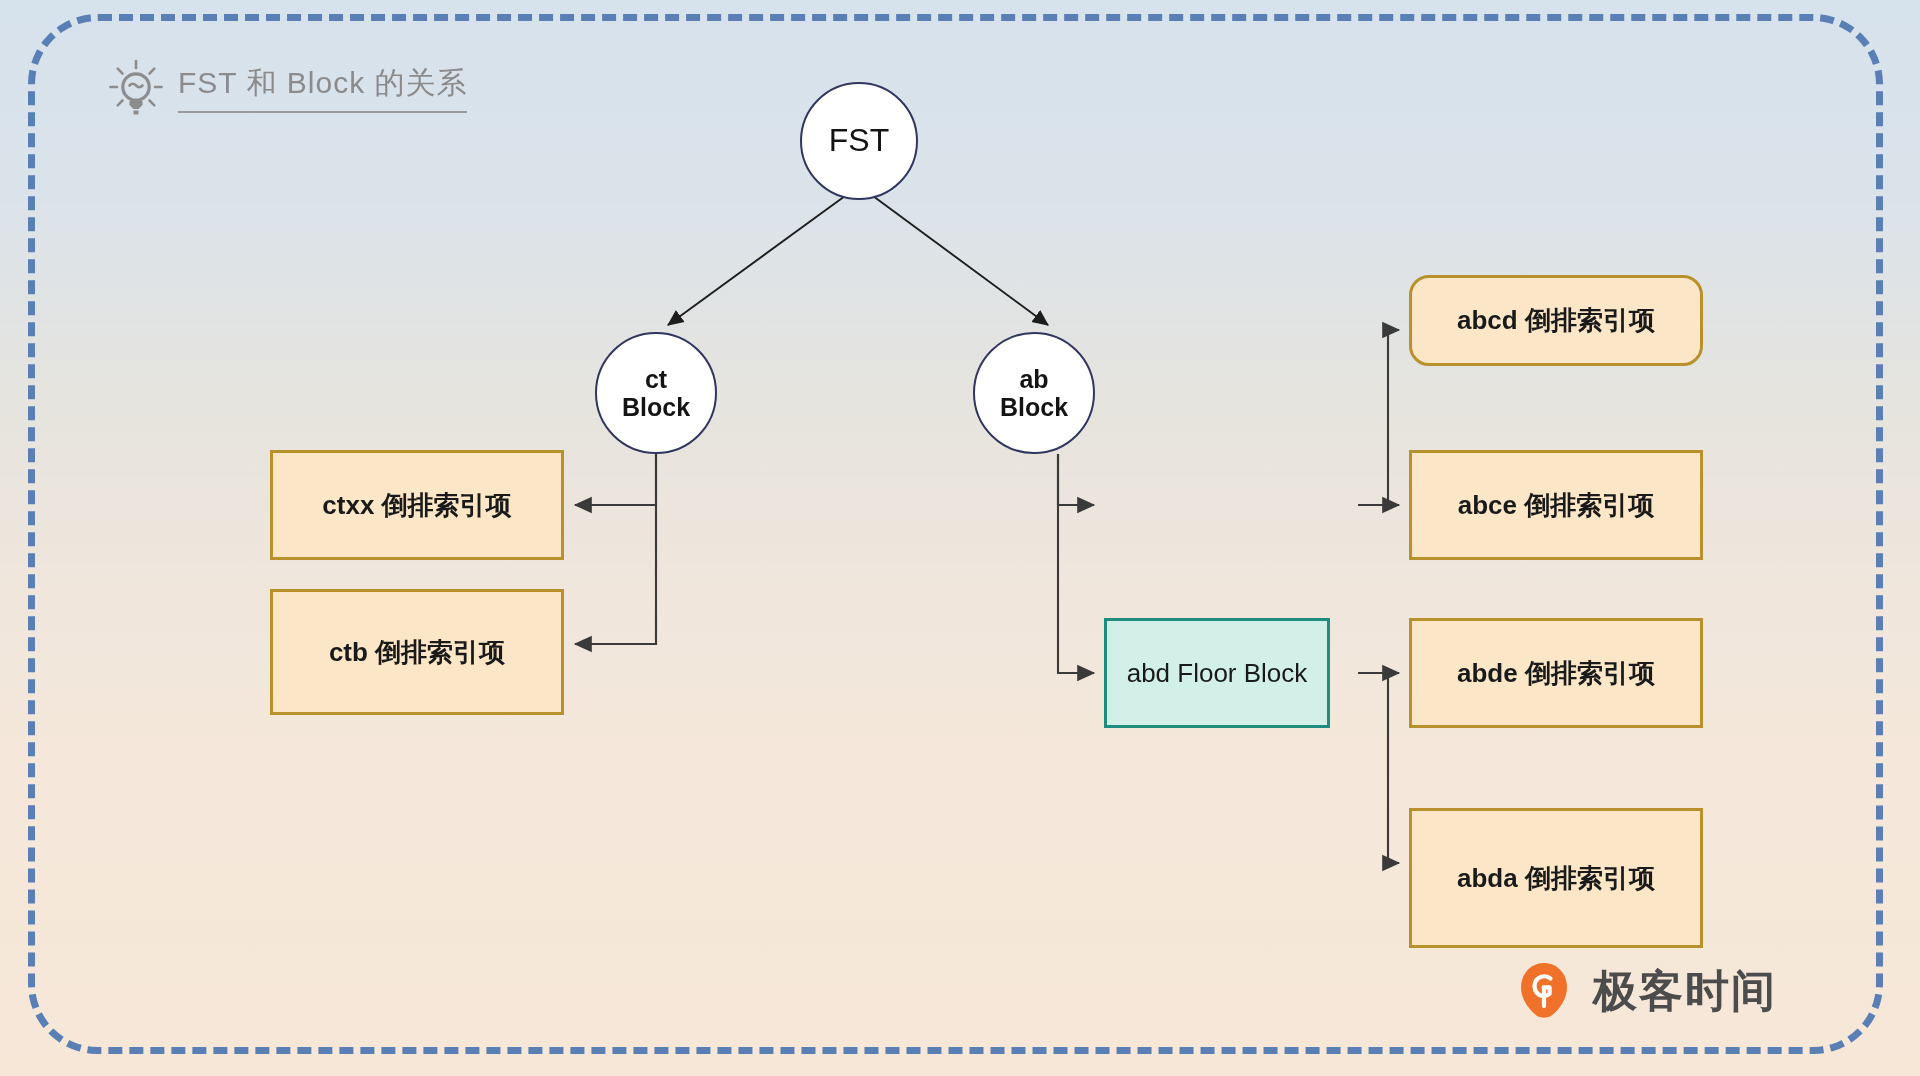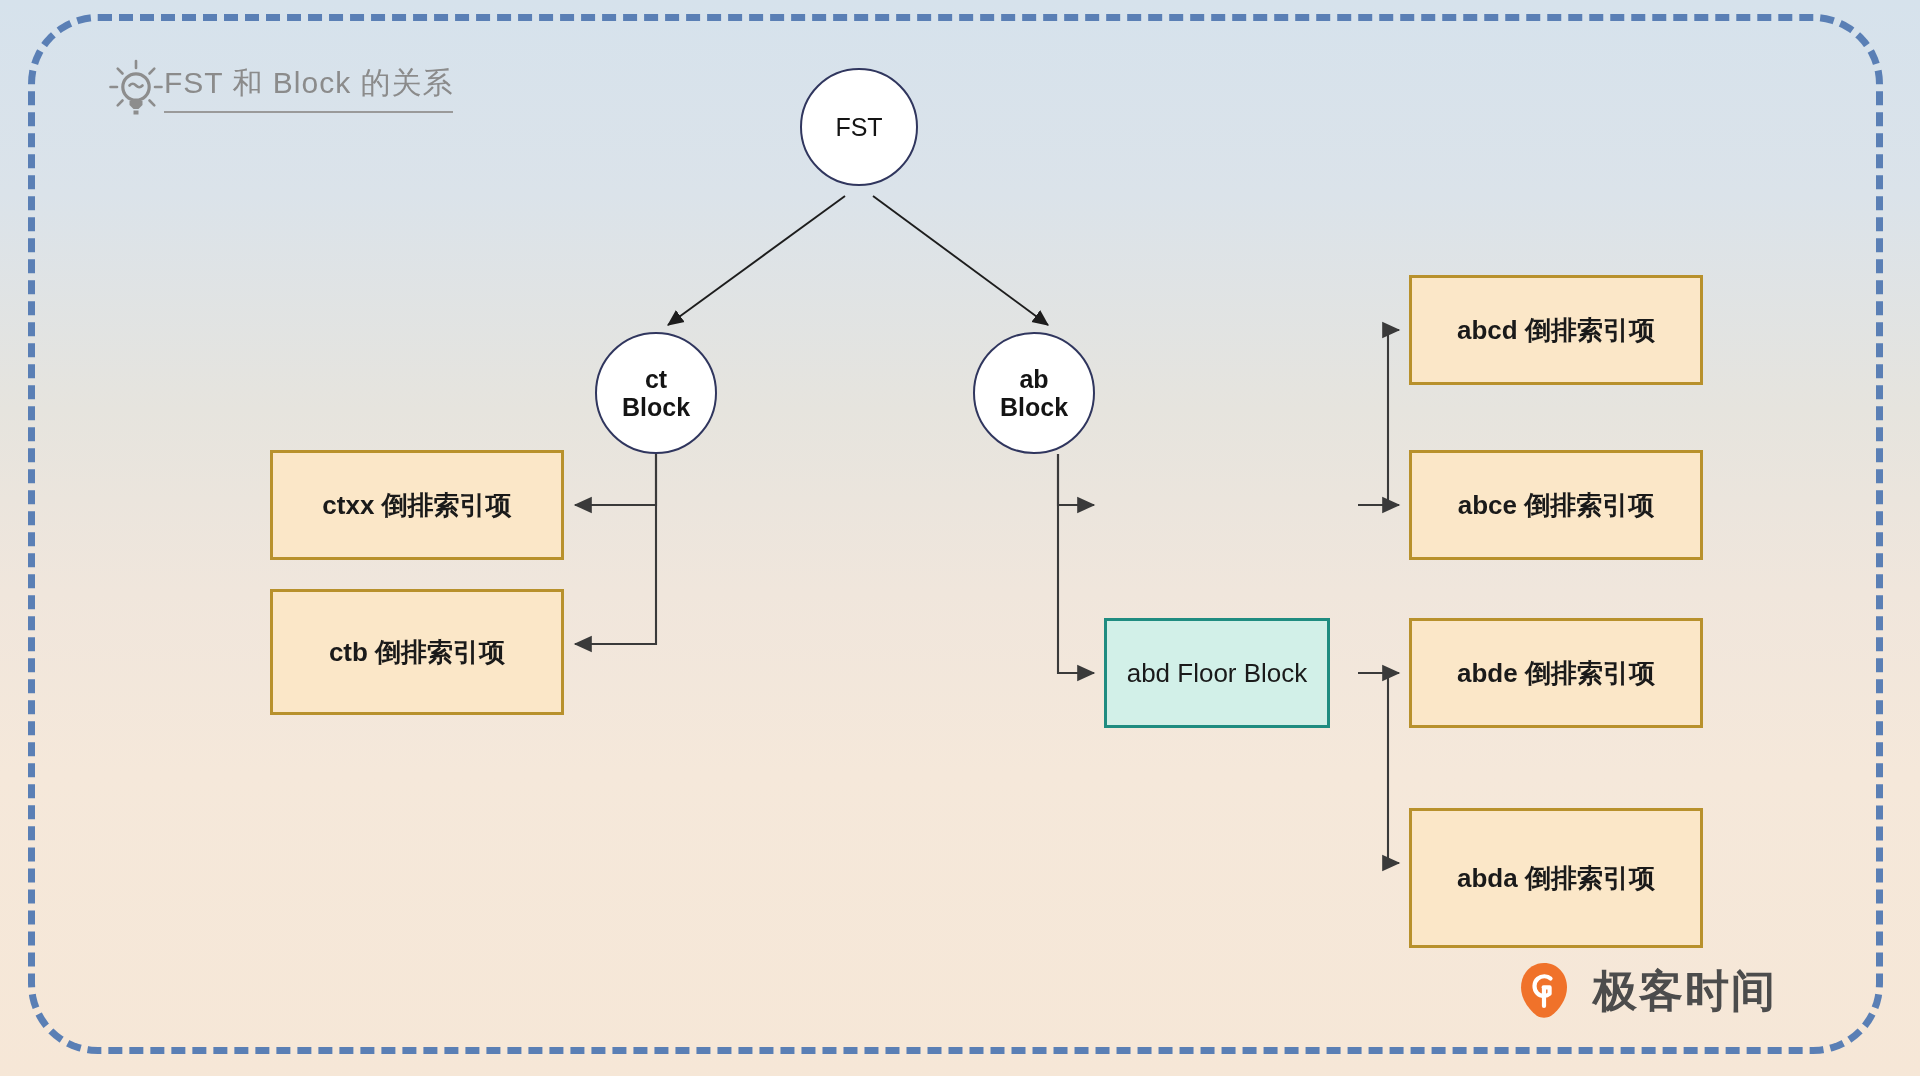--- a/index.html
+++ b/index.html
@@ -35,20 +35,21 @@
     pointer-events: none;
   }
 
   
   #title-row {
     position: absolute;
     left: 108px;
     top: 58px;
     display: flex;
     align-items: center;
+    gap: 14px;
   }
   #bulb-icon { width: 56px; height: 60px; display:block; }
   #title-text {
     font-size: 30px;
     color: #8b8b8b;
     letter-spacing: 1px;
     border-bottom: 2px solid #9a9a9a;
     padding-bottom: 7px;
     white-space: nowrap;
   }
@@ -69,23 +70,23 @@
     background: #ffffff;
     display: flex;
     flex-direction: column;
     align-items: center;
     justify-content: center;
     box-sizing: border-box;
     color: #141414;
     line-height: 1.12;
   }
   #node-fst {
-    left: 800px; top: 68px;
+    left: 800px; top: 82px;
     width: 118px; height: 118px;
-    font-size: 25px;
+    font-size: 32px;
   }
   #node-ct {
     left: 595px; top: 332px;
     width: 122px; height: 122px;
     font-size: 25px;
     font-weight: 600;
   }
   #node-ab {
     left: 973px; top: 332px;
     width: 122px; height: 122px;
@@ -115,21 +116,21 @@
     border: 3.2px solid #1f8c80;
     font-size: 26px;
   }
 
   #box-ctxx { left: 270px; top: 450px; width: 294px; height: 110px; }
   #box-ctb  { left: 270px; top: 589px; width: 294px; height: 126px; }
 
   #box-abc-floor { left: 1104px; top: 450px; width: 254px; height: 110px; }
   #box-abd-floor { left: 1104px; top: 618px; width: 226px; height: 110px; }
 
-  #box-abcd { left: 1409px; top: 275px; width: 294px; height: 110px; }
+  #box-abcd { left: 1409px; top: 275px; width: 294px; height: 91px; border-radius: 20px; }
   #box-abce { left: 1409px; top: 450px; width: 294px; height: 110px; }
   #box-abde { left: 1409px; top: 618px; width: 294px; height: 110px; }
   #box-abda { left: 1409px; top: 808px; width: 294px; height: 140px; }
 
   
   #brand {
     position: absolute;
     left: 1519px;
     top: 962px;
     display: flex;

